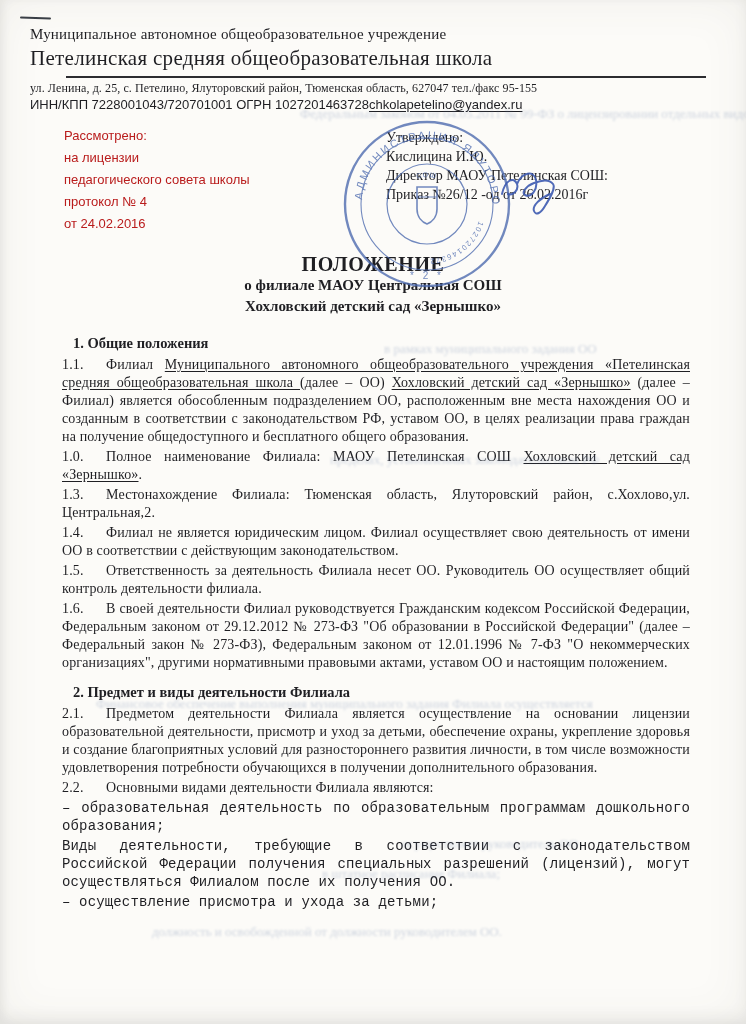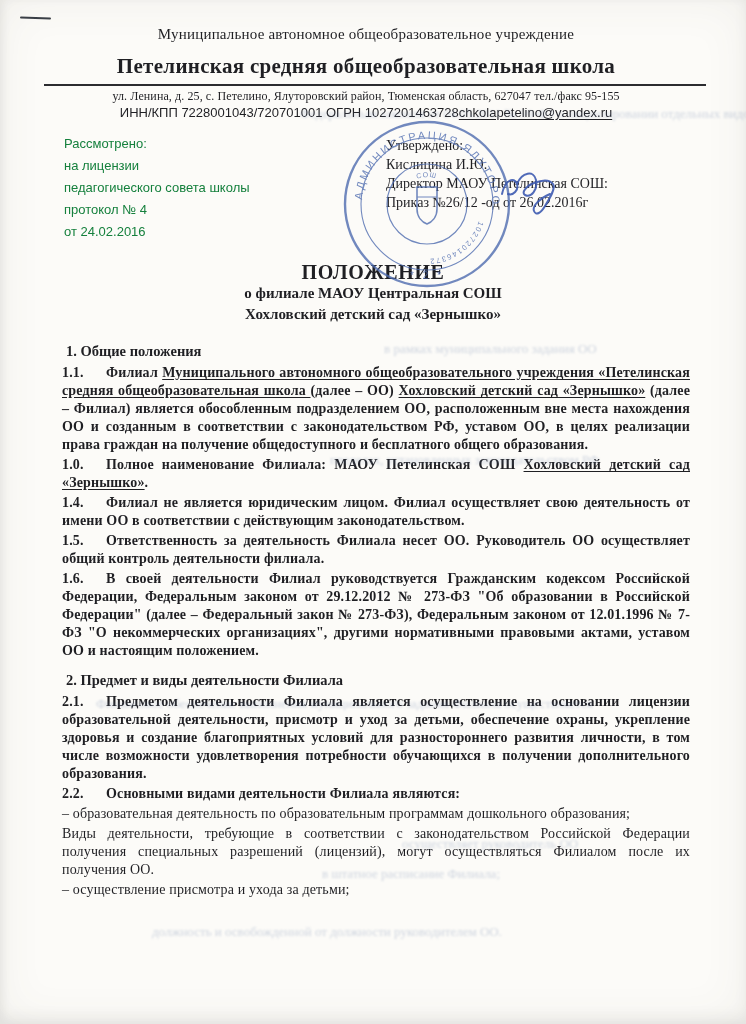--- a/index.html
+++ b/index.html
@@ -10,44 +10,44 @@
     background:#fcfbf8;
     box-shadow:inset 0 0 46px rgba(90,85,70,.07), inset 0 -8px 14px rgba(0,0,0,.05), inset 4px 0 10px rgba(0,0,0,.03);
     overflow:hidden;
     color:#1f1f23;
     font-family:"Liberation Serif", serif;
   }
   
   .scan-mark{position:absolute;left:20px;top:17px;width:31px;height:2px;background:#3a3f46;transform:rotate(2deg);border-radius:1px;}
   .ghost{position:absolute;font:13px "Liberation Serif",serif;color:rgba(110,132,170,.65);opacity:.5;filter:blur(1.1px);white-space:nowrap;pointer-events:none;}
   
-  .letterhead{padding:26px 22px 0 8px;text-align:center;}
+  .letterhead{padding:26px 22px 0 30px;}
   .org-type{font-size:15px;letter-spacing:.2px;}
-  .org-name{font-size:21px;font-weight:bold;margin-top:11px;letter-spacing:.3px;}
+  .org-name{font-size:21px;font-weight:normal;margin-top:3px;letter-spacing:.3px;}
   .head-rule{height:0;border-bottom:2px solid #2c2c30;margin:5px 18px 3px 36px;}
   .addr-line{font-size:12px;letter-spacing:.1px;}
   .reg-line{font-size:13px;font-family:Liberation Sans, sans-serif;margin-top:1px;}
   .u{text-decoration:underline;text-underline-offset:2px;}
   
   .approval{display:flex;justify-content:space-between;padding:16px 58px 0 64px;}
-  .approve-left{font-family:"Liberation Sans",sans-serif;font-size:13px;color:#15803d;width:230px;}
+  .approve-left{font-family:"Liberation Sans",sans-serif;font-size:13px;color:#b91c1c;width:230px;}
   .approve-left div{margin-bottom:7px;}
   .approve-right{width:302px;font-size:14px;line-height:19px;position:relative;}
   
   .stamp{position:absolute;left:340px;top:116px;width:174px;height:176px;opacity:.78;pointer-events:none;}
   .signature{position:absolute;left:498px;top:168px;width:78px;height:52px;pointer-events:none;}
   
   .doc-title{margin-top:16px;text-align:center;font-weight:bold;line-height:21px;}
   .doc-title .t1{font-size:20px;letter-spacing:.6px;}
   .doc-title .t2,.doc-title .t3{font-size:15px;}
   
   .content{padding:6px 56px 0 62px;}
-  .sec-heading{font-size:14.5px;font-weight:bold;margin:12px 0 4px 4px;}
-  p.clause{margin:2px 0;font-size:14px;line-height:18px;text-align:justify;letter-spacing:.15px;font-weight:bold;}
-  p.flush{margin:2px 0;font-size:14px;line-height:18px;text-align:justify;letter-spacing:.15px;}
+  .sec-heading{font-size:14.5px;font-weight:bold;margin:12px 0 4px 11px;}
+  p.clause{margin:2px 0;font-size:14px;line-height:18px;text-align:justify;letter-spacing:.15px;}
+  p.flush{margin:2px 0;font-size:14px;line-height:18px;text-align:justify;letter-spacing:.15px;font-family:Liberation Mono, monospace;}
   .num{display:inline-block;width:44px;}
 </style>
 </head>
 <body>
 
 <div class="page">
 
   <div class="scan-mark"></div>
 
   <div class="ghost" style="top:106px;left:300px;">Федеральным законом от 04.05.2011 № 99-ФЗ о лицензировании отдельных видов</div>
@@ -116,20 +116,21 @@
   </div>
 
   <div class="content">
 
     <div class="sec-heading">1. Общие положения</div>
 
     <p class="clause"><span class="num">1.1.</span><span>Филиал </span><span class="u">Муниципального автономного общеобразовательного учреждения «Петелинская средняя общеобразовательная школа </span><span>(далее – ОО) </span><span class="u">Хохловский детский сад «Зернышко»</span><span> (далее – Филиал) является обособленным подразделением ОО, расположенным вне места нахождения ОО и созданным в соответствии с законодательством РФ, уставом ОО, в целях реализации права граждан на получение общедоступного и бесплатного общего образования.</span></p>
 
     <p class="clause"><span class="num">1.0.</span><span>Полное наименование Филиала: МАОУ Петелинская СОШ </span><span class="u">Хохловский детский сад «Зернышко»</span><span>.</span></p>
 
+    <p class="clause"><span class="num">1.3.</span><span>Местонахождение Филиала: Тюменская область, Ялуторовский район, с.Хохлово,ул. Центральная,2.</span></p>
 
     <p class="clause"><span class="num">1.4.</span><span>Филиал не является юридическим лицом. Филиал осуществляет свою деятельность от имени ОО в соответствии с действующим законодательством.</span></p>
 
     <p class="clause"><span class="num">1.5.</span><span>Ответственность за деятельность Филиала несет ОО. Руководитель ОО осуществляет общий контроль деятельности филиала.</span></p>
 
     <p class="clause"><span class="num">1.6.</span><span>В своей деятельности Филиал руководствуется Гражданским кодексом Российской Федерации, Федеральным законом от 29.12.2012 № 273-ФЗ "Об образовании в Российской Федерации" (далее – Федеральный закон № 273-ФЗ), Федеральным законом от 12.01.1996 № 7-ФЗ "О некоммерческих организациях",  другими нормативными правовыми актами, уставом ОО и настоящим положением.</span></p>
 
     <div class="sec-heading">2. Предмет и виды деятельности Филиала</div>
 
     <p class="clause"><span class="num">2.1.</span><span>Предметом деятельности Филиала является осуществление на основании лицензии образовательной деятельности, присмотр и уход за детьми, обеспечение охраны, укрепление здоровья и создание благоприятных условий для разностороннего развития личности, в том числе возможности удовлетворения потребности обучающихся в получении дополнительного образования.</span></p>

